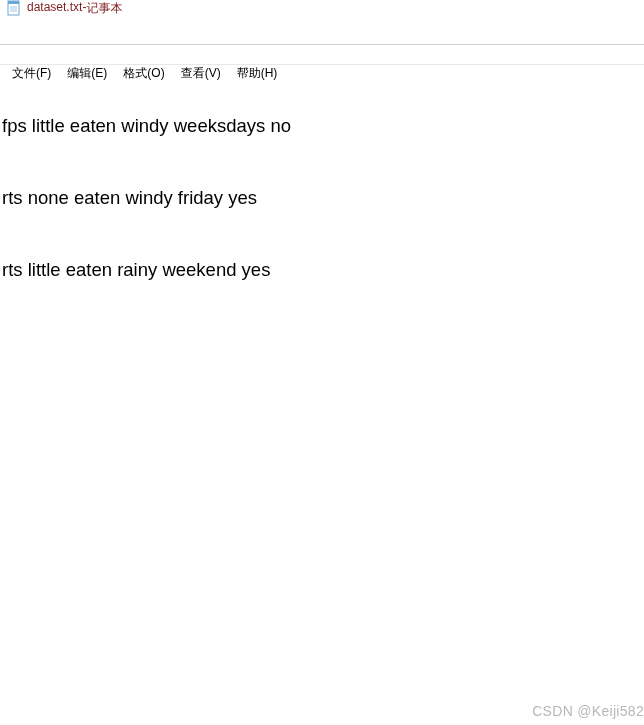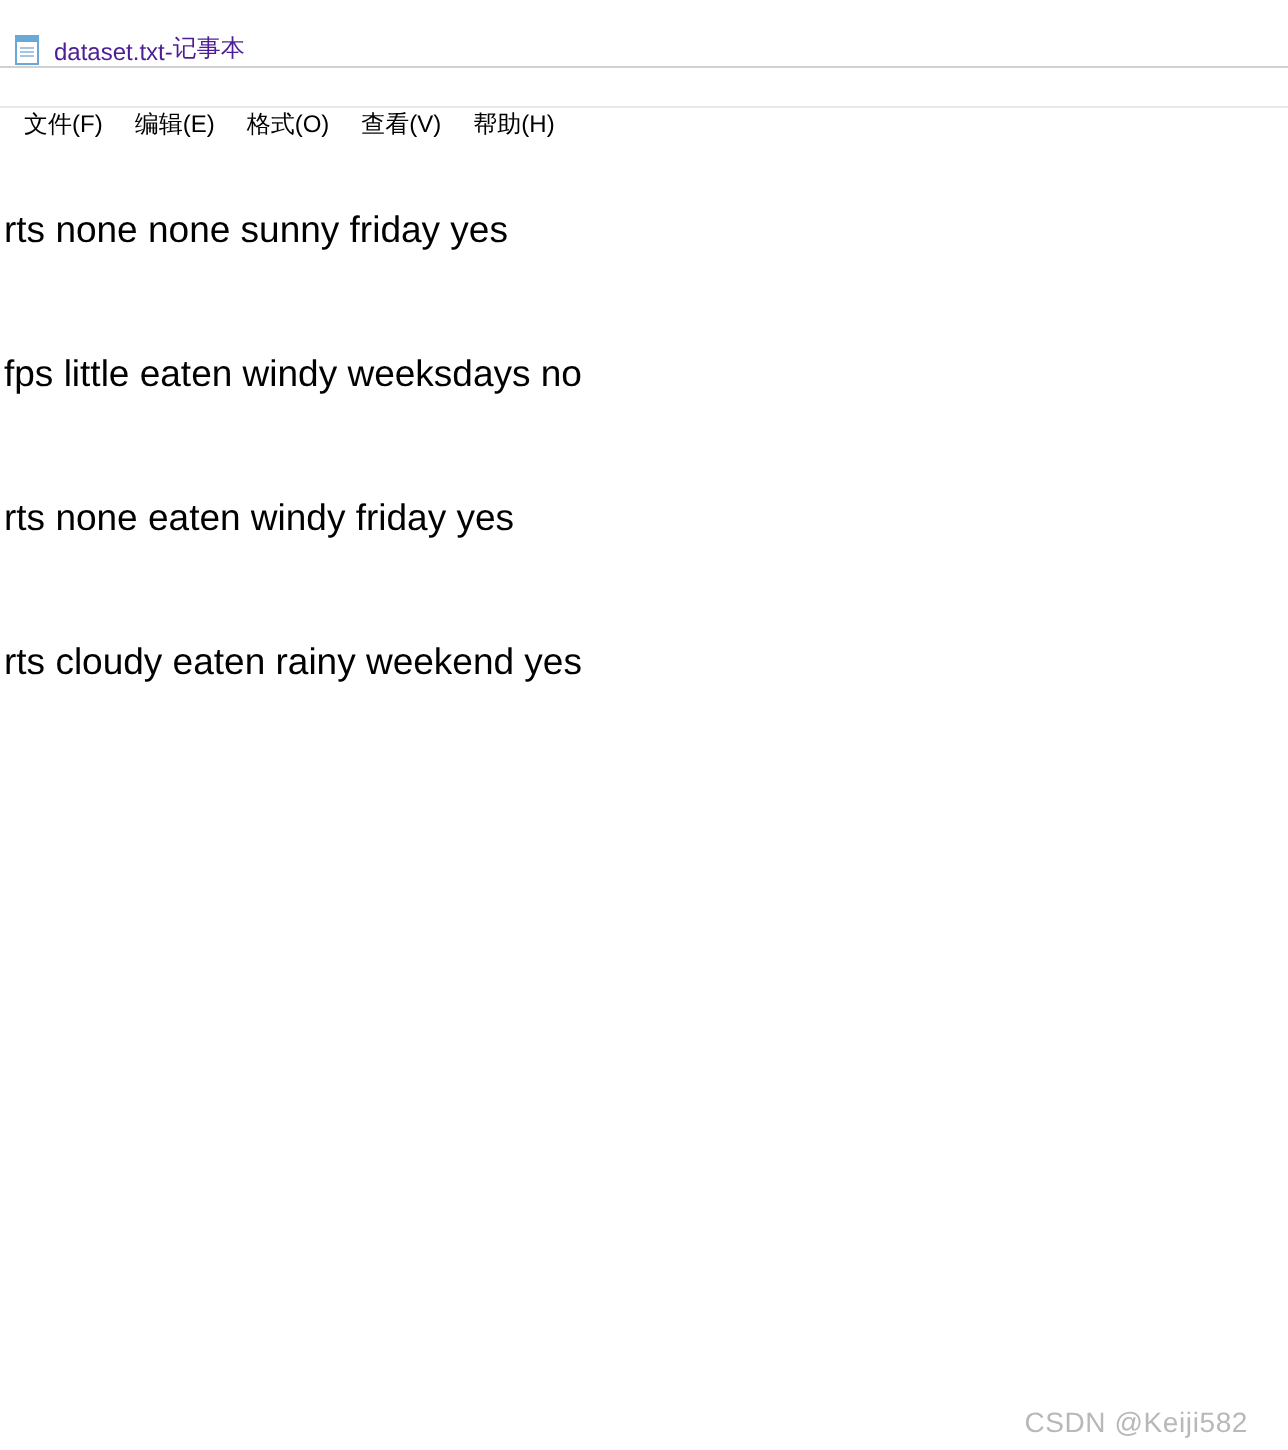--- a/index.html
+++ b/index.html
@@ -5,28 +5,28 @@
   * { margin: 0; padding: 0; box-sizing: border-box; }
   body {
     width: 644px;
     height: 725px;
     background: #fff;
     font-family: "Microsoft YaHei", "SimSun", sans-serif;
     overflow: hidden;
     position: relative;
   }
   .titlebar {
-    height: 34px;
+    height: 45px;
     background: #fff;
     border-bottom: 1px solid #d0d0d0;
     display: flex;
-    align-items: flex-end;
+    align-items: flex-start;
     padding-left: 6px;
     font-size: 12px;
-    color: #4c1d95;
+    color: #7f1d1d;
   }
   .titlebar .icon {
     width: 16px;
     height: 16px;
     margin-right: 5px;
     display: flex;
     align-items: center;
     justify-content: center;
   }
   .menubar {
@@ -51,21 +51,21 @@
     line-height: 24px;
     color: #000;
     white-space: pre;
     letter-spacing: 0px;
   }
   .content .line {
     display: block;
   }
   .watermark {
     position: absolute;
-    right: 20px;
+    right: 0;
     bottom: 6px;
     font-size: 14px;
     color: #b8b8b8;
     font-family: Arial, sans-serif;
     letter-spacing: 0.3px;
   }
 </style>
 </head>
 <body>
 
@@ -86,24 +86,23 @@
 
 <div class="menubar">
   <span class="menu-item">文件(F)</span>
   <span class="menu-item">编辑(E)</span>
   <span class="menu-item">格式(O)</span>
   <span class="menu-item">查看(V)</span>
   <span class="menu-item">帮助(H)</span>
 </div>
 
 <div class="content">
-  <span class="line">rts none none sunny friday yes</span>
   <span class="line">fps little eaten windy weeksdays no</span>
   <span class="line">rts none eaten windy friday yes</span>
-  <span class="line">rts cloudy eaten rainy weekend yes</span>
+  <span class="line">rts little eaten rainy weekend yes</span>
   
   
   
   
   
   
   
   
   
   

